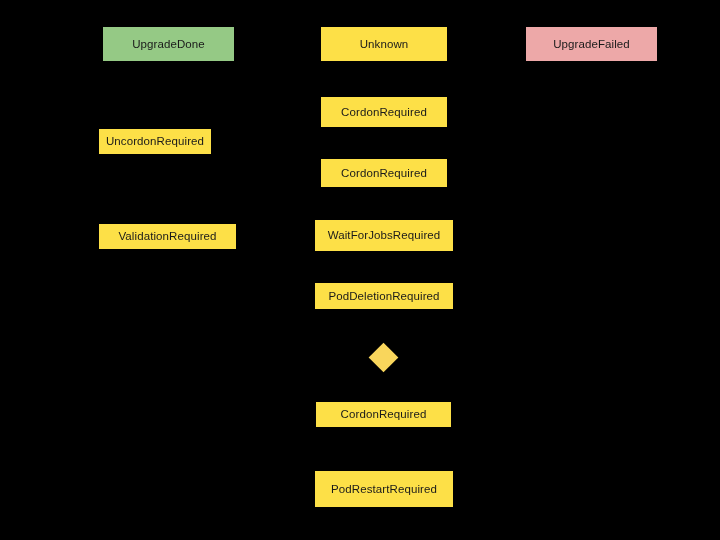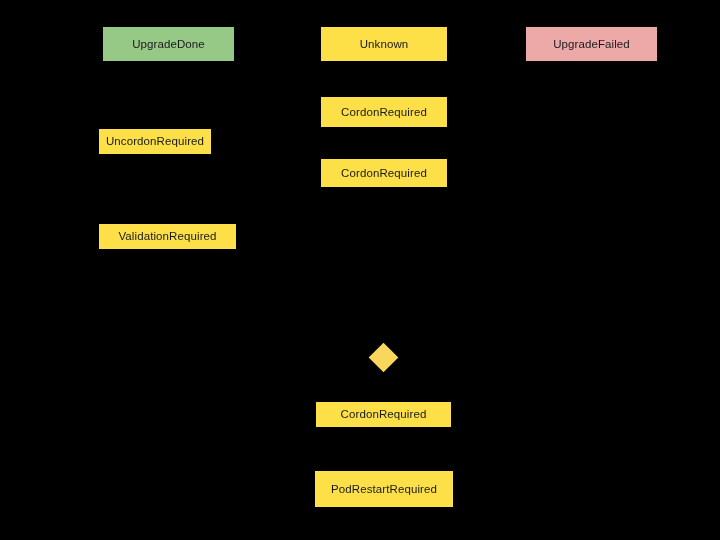--- a/index.html
+++ b/index.html
@@ -79,21 +79,27 @@
   </div>
 
   <div class="node state-normal" style="left:321px; top:159px; width:126px; height:28px;">
     <span>CordonRequired</span>
   </div>
 
   <div class="node state-normal" style="left:99px; top:224px; width:137px; height:25px;">
     <span>ValidationRequired</span>
   </div>
 
+  <div class="node state-normal" style="left:315px; top:220px; width:138px; height:31px;">
+    <span>WaitForJobsRequired</span>
+  </div>
 
+  <div class="node state-normal" style="left:315px; top:283px; width:138px; height:26px;">
+    <span>PodDeletionRequired</span>
+  </div>
 
   <div class="decision" style="left:373px; top:347px; width:21px; height:21px;"></div>
   <span class="decision-label" style="left:400px; top:352px;"></span>
 
   <div class="node state-normal" style="left:316px; top:402px; width:135px; height:25px;">
     <span>CordonRequired</span>
   </div>
 
   <div class="node state-normal" style="left:315px; top:471px; width:138px; height:36px;">
     <span>PodRestartRequired</span>

